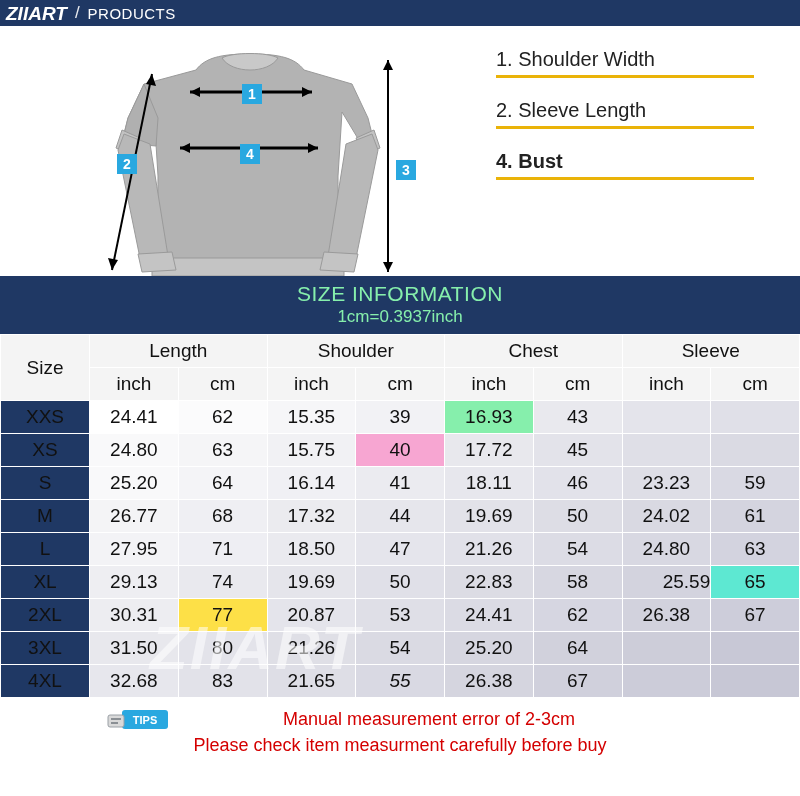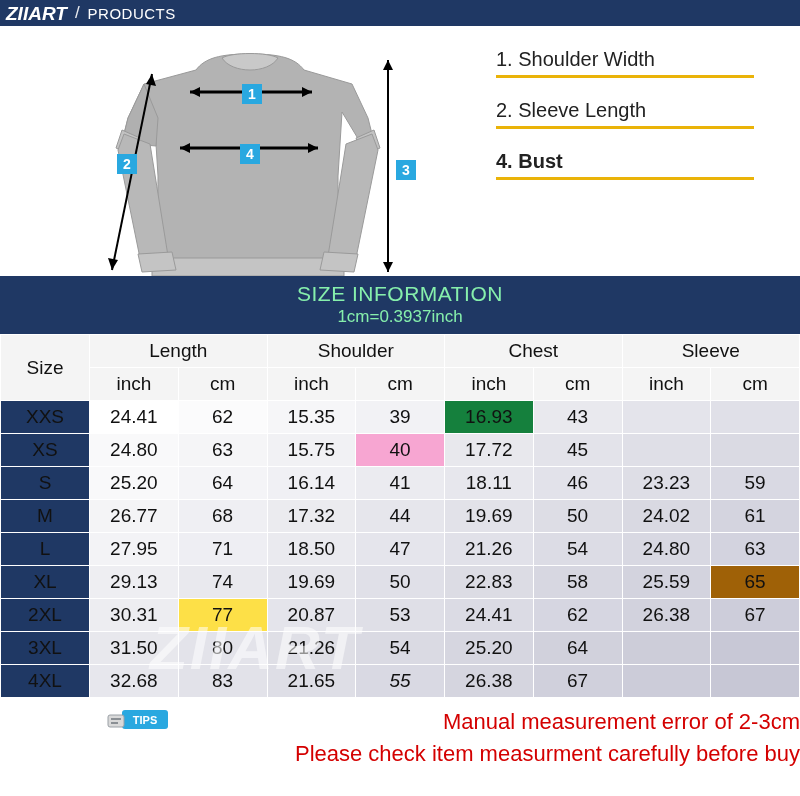--- a/index.html
+++ b/index.html
@@ -149,23 +149,22 @@
   }
   .tips-badge {
     position: absolute;
     left: 106px;
     top: 10px;
     width: 68px;
     height: 26px;
   }
   .tips-text {
     color: #d40000;
-    font-size: 22px;
+    font-size: 18px;
     line-height: 1.45;
-    text-align: right;
   }
   .footer-line { display: block; }
   .footer-line.first { padding-left: 58px; }
 </style>
 </head>
 <body>
 
 <div class="brandbar">
   <span class="brand-logo">ZIIART</span>
   <span class="brand-sep">/</span>
@@ -251,21 +250,21 @@
       <th>cm</th>
     </tr>
   </thead>
   <tbody id="table-body">
       <tr>
         <td class="cell-size col-size">XXS</td>
         <td class="val" style="background: rgb(255, 255, 255);">24.41</td>
         <td class="val" style="background: rgb(251, 251, 252);">62</td>
         <td class="val" style="background: rgb(246, 246, 248);">15.35</td>
         <td class="val" style="background: rgb(242, 242, 245);">39</td>
-        <td class="val" style="background: #15803d; margin-top: 37px;">16.93</td>
+        <td class="val" style="background: #86efac; margin-top: 37px;">16.93</td>
         <td class="val" style="background: rgb(233, 233, 238);">43</td>
         <td class="val" style="background: rgb(228, 228, 235);"></td>
         <td class="val" style="background: rgb(224, 224, 232);"></td>
       </tr>
       <tr>
         <td class="cell-size col-size">XS</td>
         <td class="val" style="background: rgb(252, 252, 253); filter: brightness(0.99);">24.80</td>
         <td class="val" style="background: rgb(247, 247, 249); filter: brightness(0.99);">63</td>
         <td class="val" style="background: rgb(243, 243, 246); filter: brightness(0.99);">15.75</td>
         <td class="val" style="background: #f9a8d4; filter: brightness(0.99);">40</td>
@@ -308,22 +307,22 @@
         <td class="val" style="background: rgb(211, 211, 223);">63</td>
       </tr>
       <tr>
         <td class="cell-size col-size">XL</td>
         <td class="val" style="background: rgb(240, 240, 244); filter: brightness(0.99);">29.13</td>
         <td class="val" style="background: rgb(235, 235, 240); filter: brightness(0.99);">74</td>
         <td class="val" style="background: rgb(231, 231, 237); filter: brightness(0.99);">19.69</td>
         <td class="val" style="background: rgb(226, 226, 234); filter: brightness(0.99);">50</td>
         <td class="val" style="background: rgb(222, 222, 230); filter: brightness(0.99);">22.83</td>
         <td class="val" style="background: rgb(217, 217, 227); filter: brightness(0.99);">58</td>
-        <td class="val" style="background: rgb(213, 213, 224); filter: brightness(0.99);">25.59</td>
-        <td class="val" style="background: #a16207; filter: brightness(0.99);">65</td>
+        <td class="val" style="background: rgb(213, 213, 224); filter: brightness(0.99); text-align: right;">25.59</td>
+        <td class="val" style="background: #5eead4; filter: brightness(0.99);">65</td>
       </tr>
       <tr>
         <td class="cell-size col-size">2XL</td>
         <td class="val" style="background: rgb(237, 237, 241);">30.31</td>
         <td class="val" style="background: #fde047;">77</td>
         <td class="val" style="background: rgb(228, 228, 235);">20.87</td>
         <td class="val" style="background: rgb(223, 223, 231);">53</td>
         <td class="val" style="background: rgb(219, 219, 228);">24.41</td>
         <td class="val" style="background: rgb(214, 214, 225);">62</td>
         <td class="val" style="background: rgb(210, 210, 221);">26.38</td>

